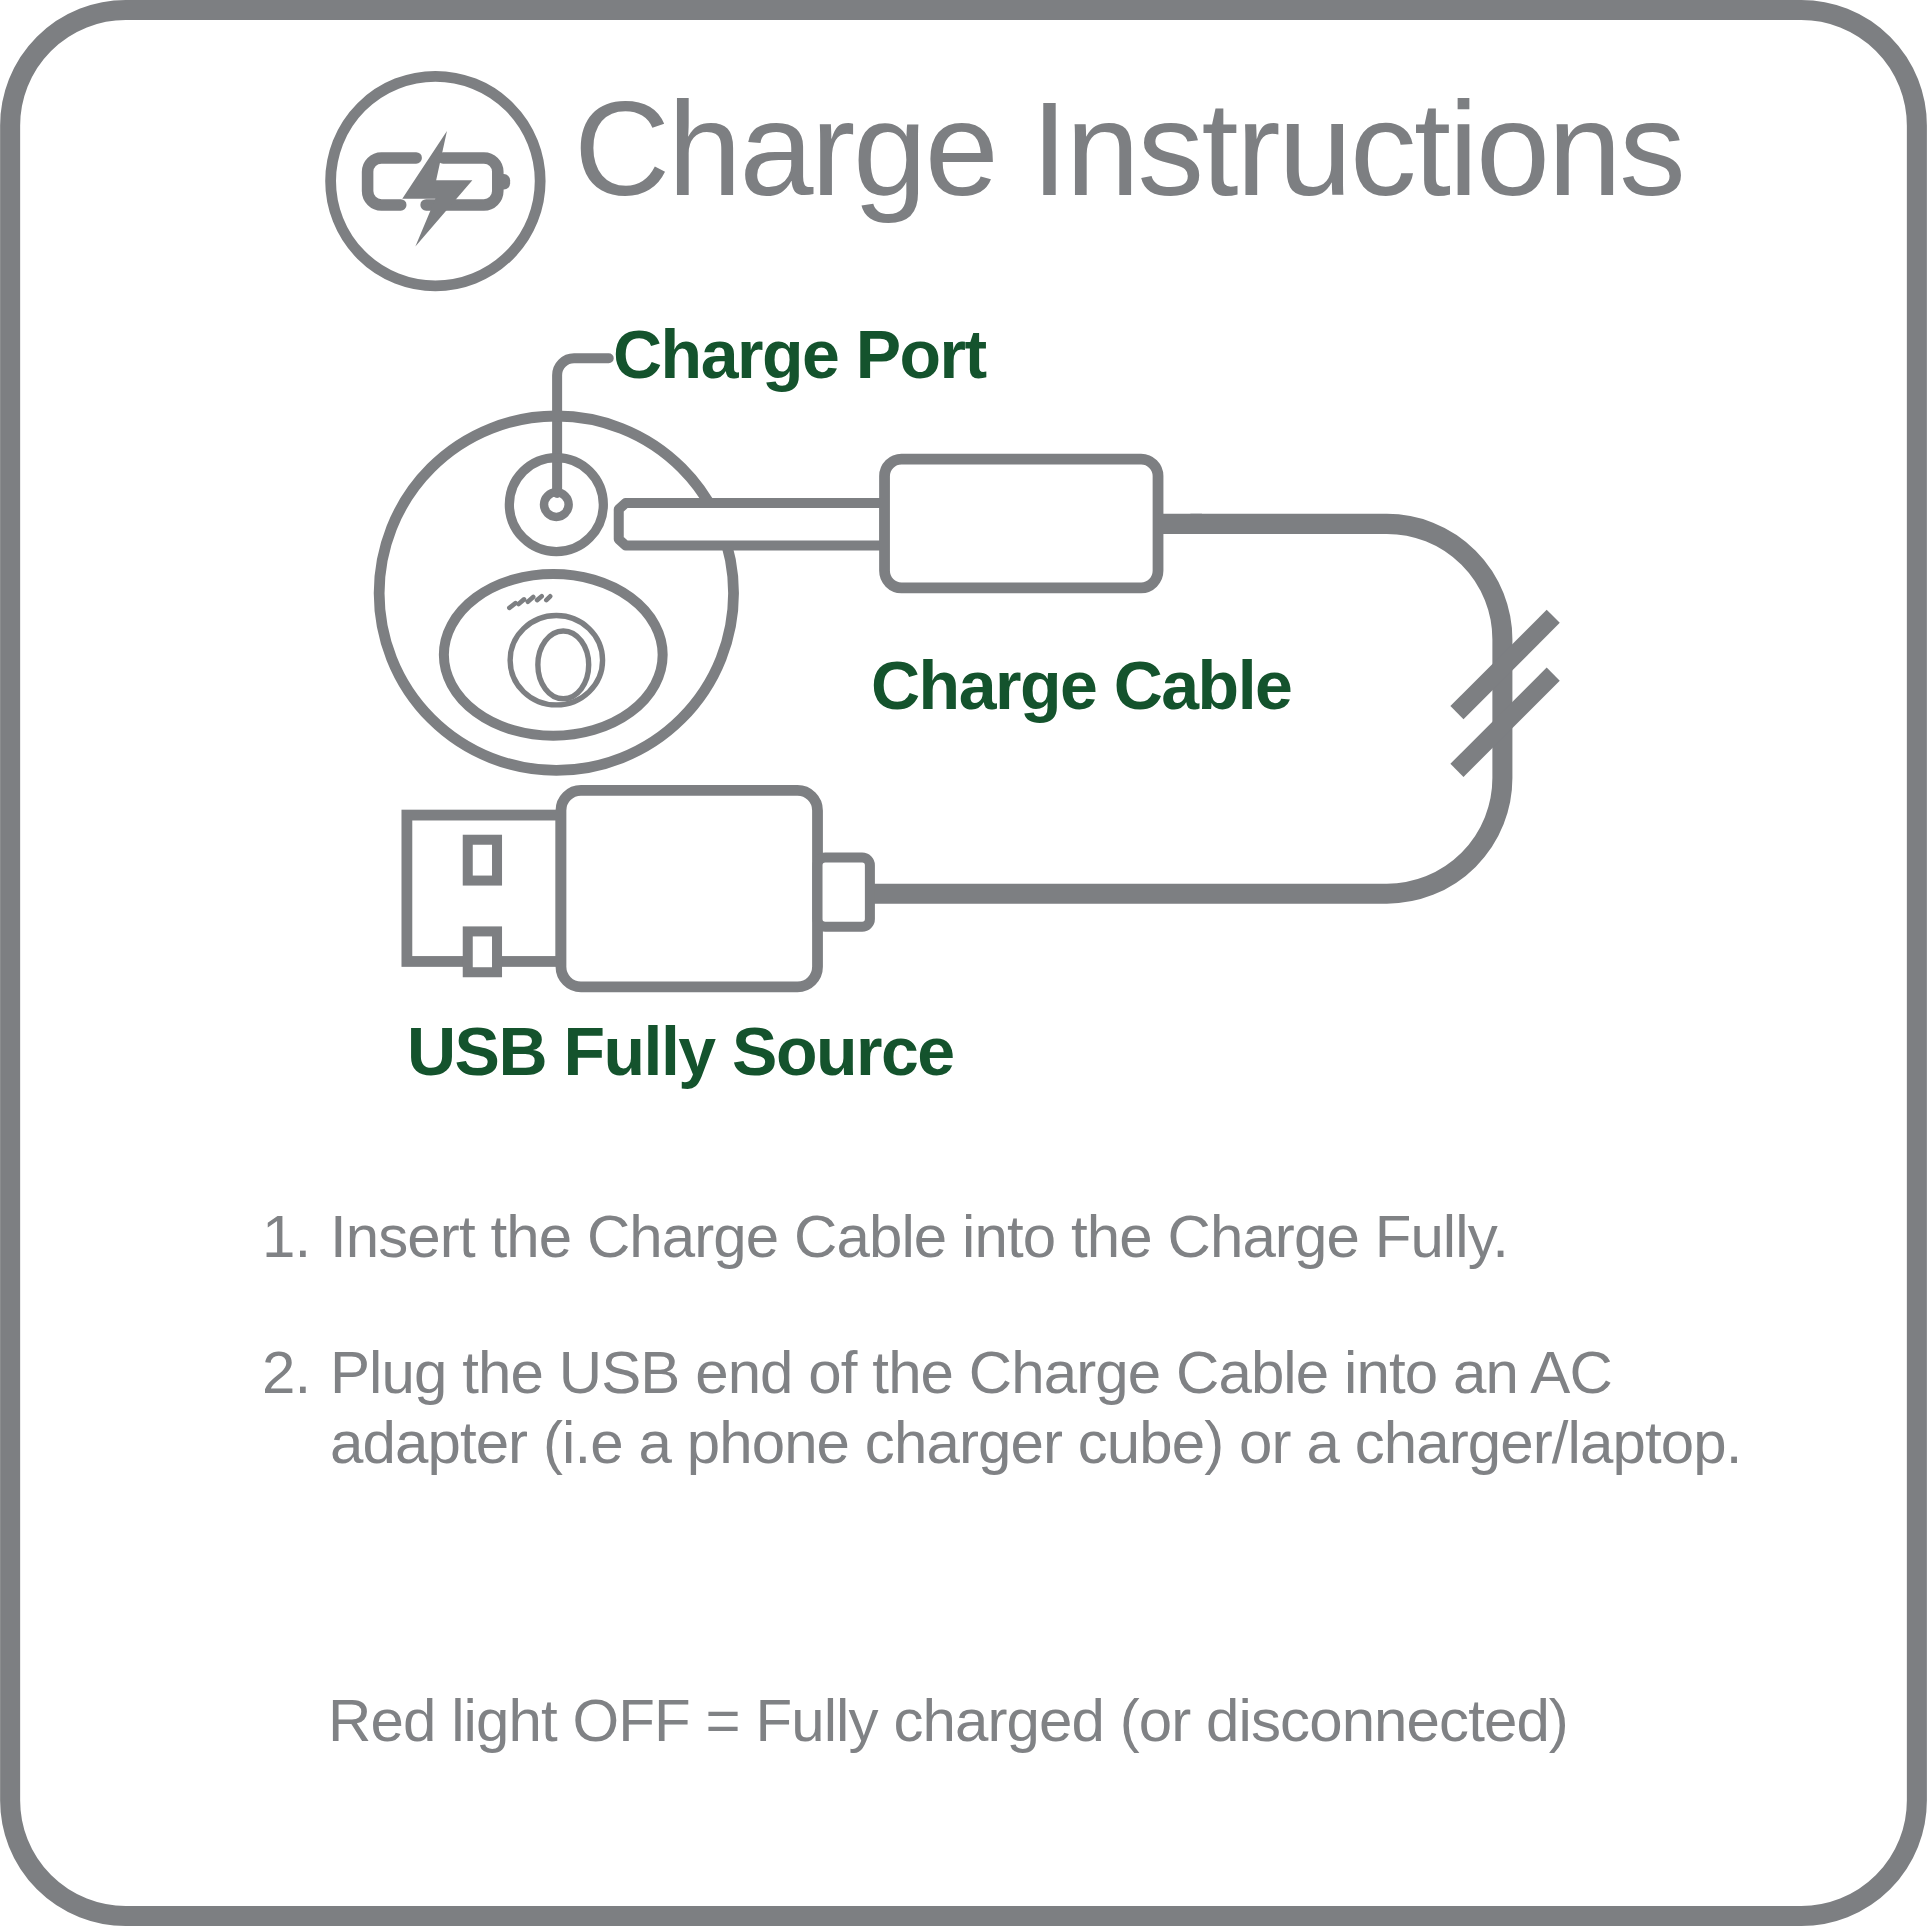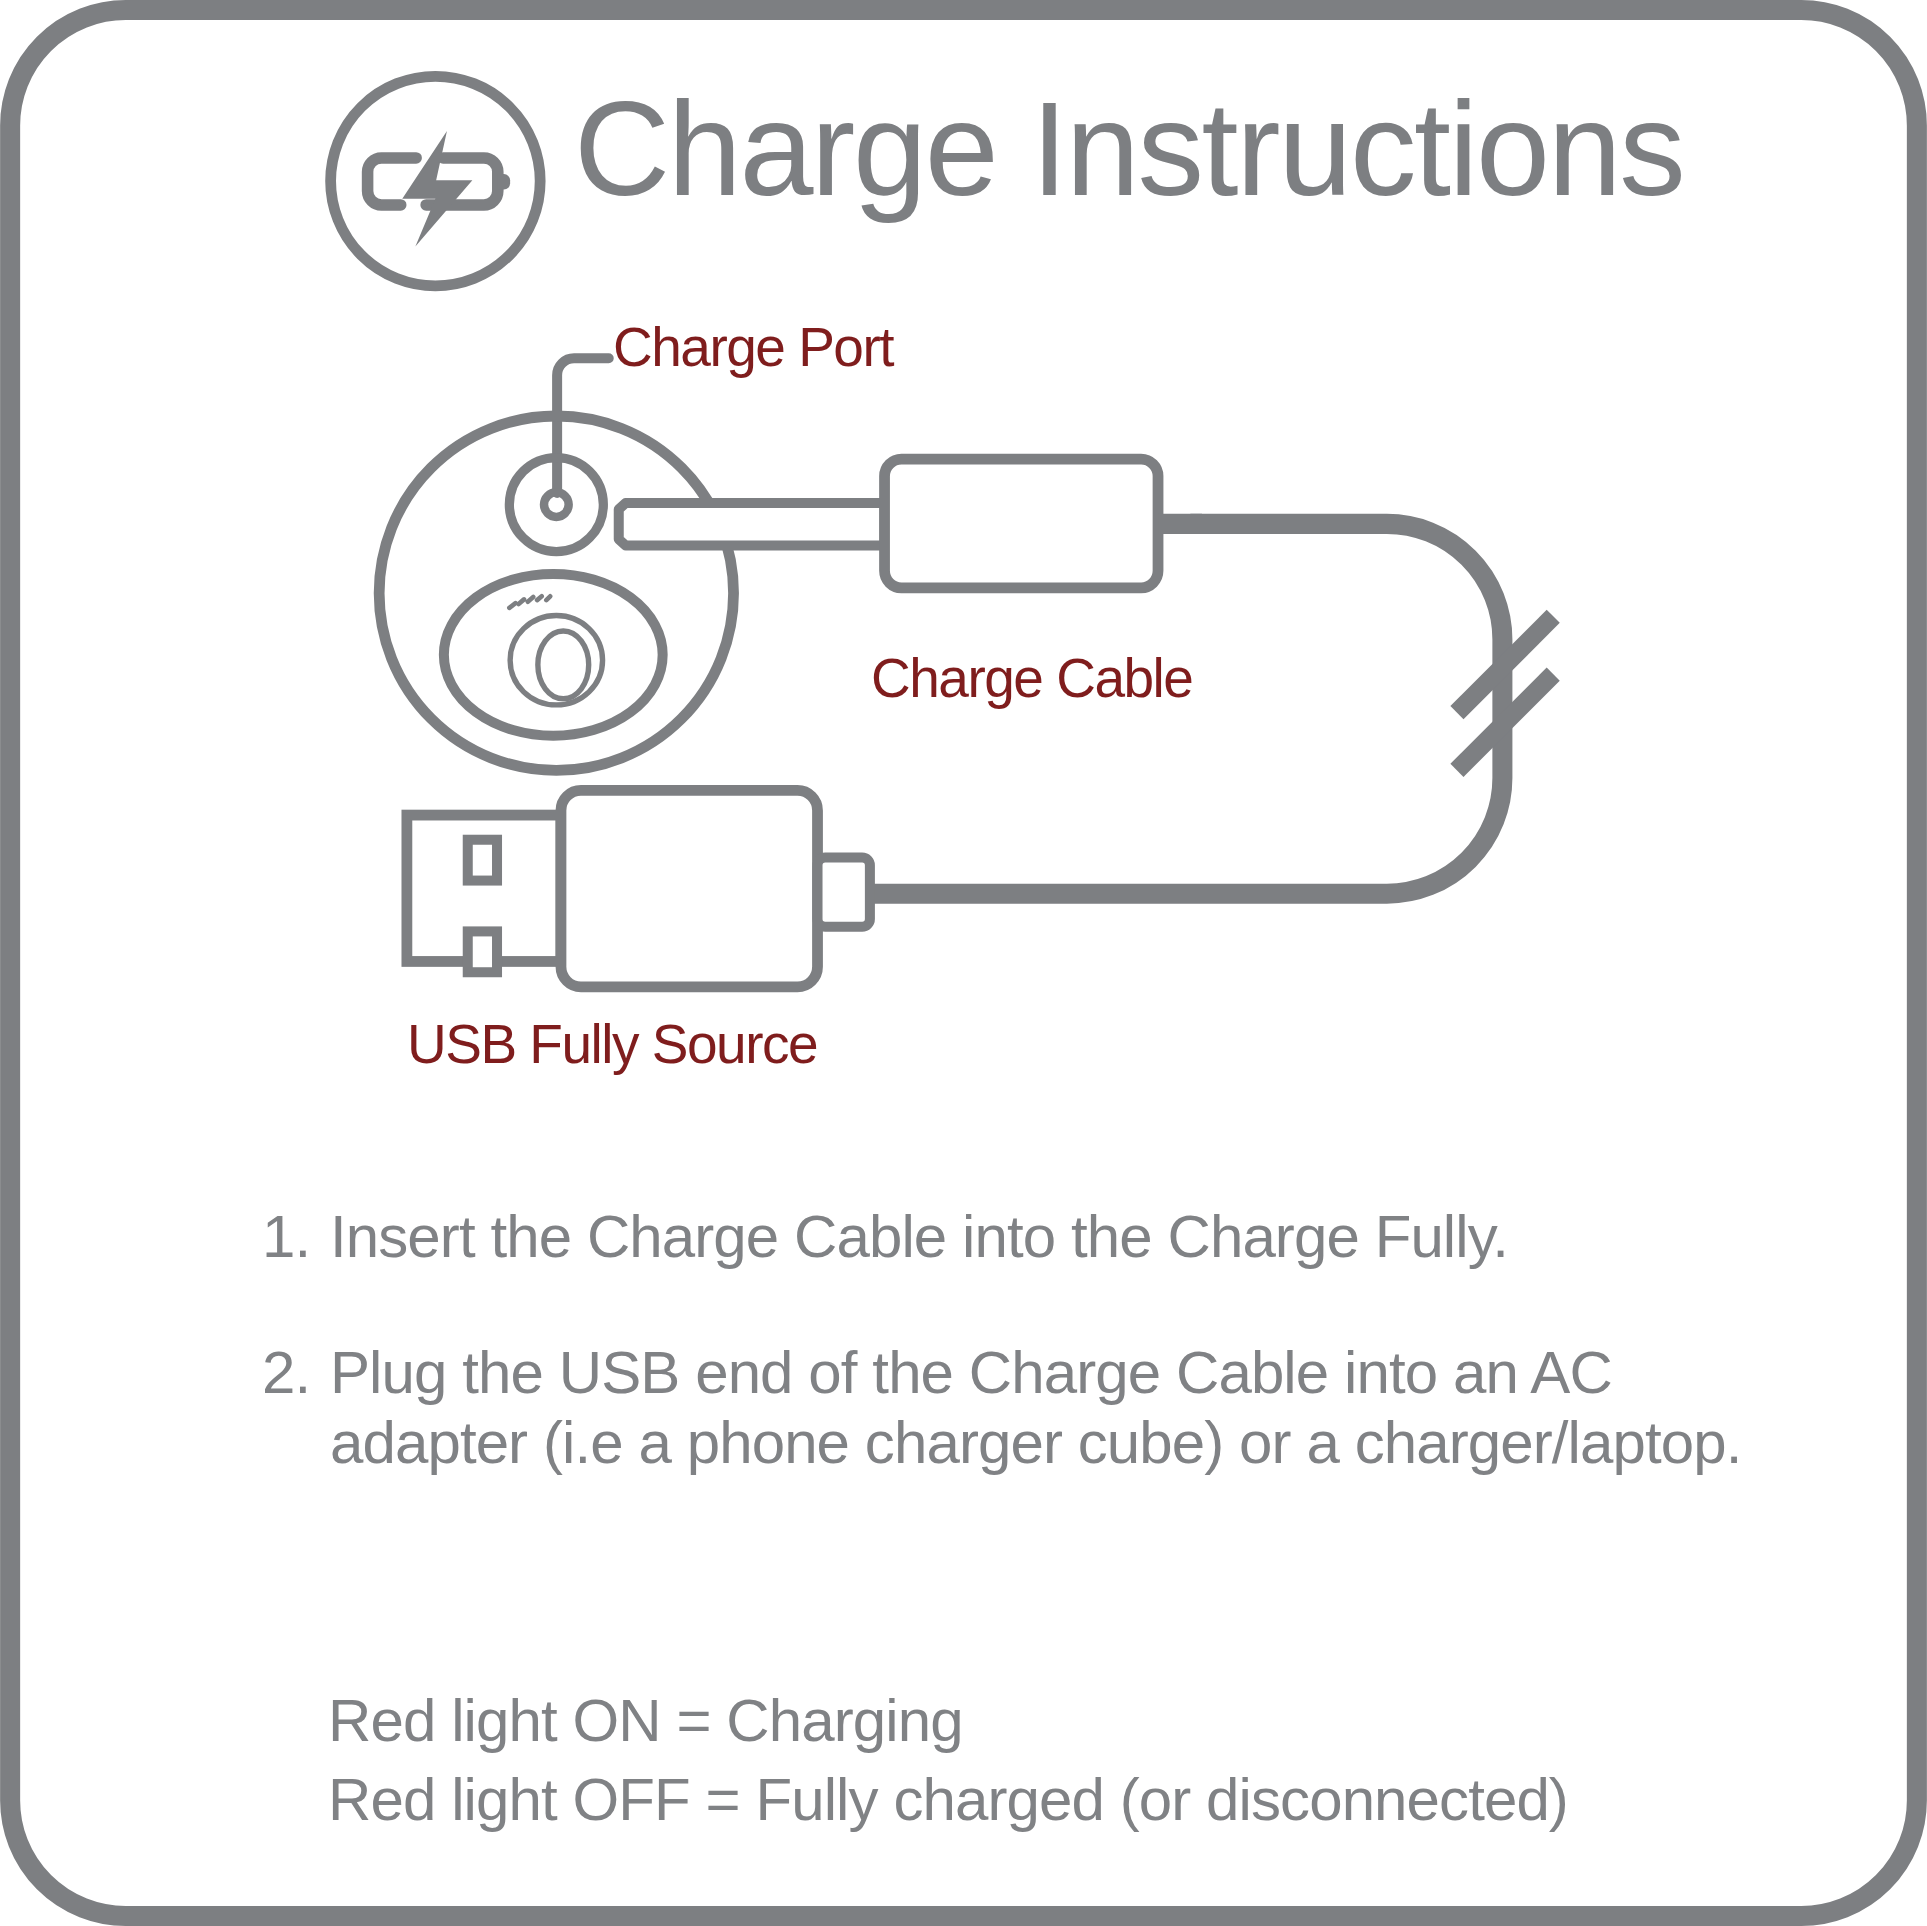--- a/index.html
+++ b/index.html
@@ -35,24 +35,24 @@
     top: 83px;
     font-size: 133px;
     font-weight: normal;
     letter-spacing: -2.3px;
     color: #7d7f82;
     white-space: nowrap;
     line-height: 1;
   }
   .lbl {
     position: absolute;
-    font-size: 55px;
-    font-weight: normal;
+    font-size: 68px;
+    font-weight: bold;
     letter-spacing: -1.5px;
-    color: #7f1d1d;
+    color: #14532d;
     white-space: nowrap;
     line-height: 1;
   }
   #lbl-charge-port { left: 613px; top: 320px; }
   #lbl-charge-cable { left: 871px; top: 651px; }
   #lbl-usb-source  { left: 407px;  top: 1017px; }
 
   
   #instructions {
     position: absolute;
@@ -159,18 +159,17 @@
       <span class="num">1.</span>
       <span class="txt">Insert the Charge Cable into the Charge Fully.</span>
     </div>
     <div class="step">
       <span class="num">2.</span>
       <span class="txt">Plug the USB end of the Charge Cable into an AC adapter (i.e a phone charger cube) or a charger/laptop.</span>
     </div>
   </div>
 
   <div id="notes">
-    <div class="note-line">Red light ON = Charging</div>
     <div class="note-line">Red light OFF = Fully charged (or disconnected)</div>
   </div>
 
 </div>
 
 
 </body></html>

